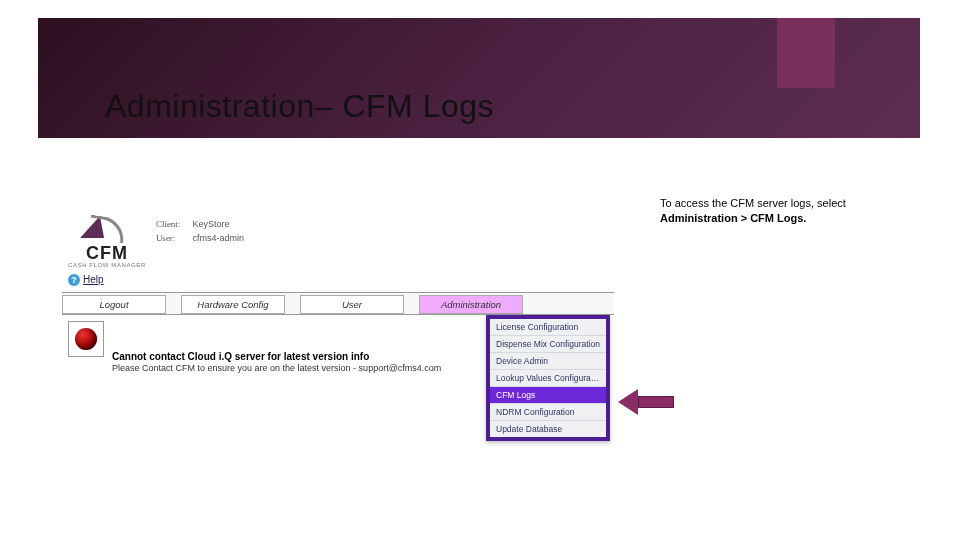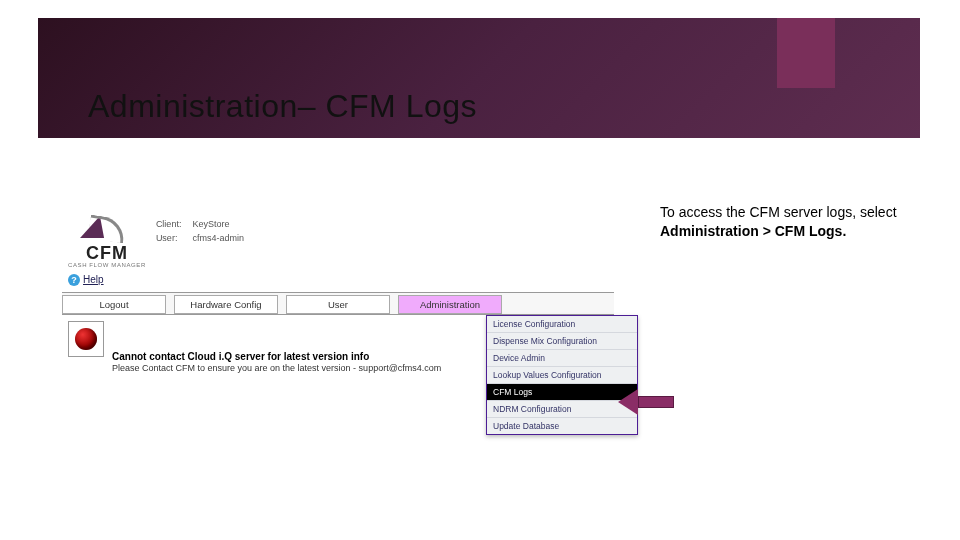--- a/index.html
+++ b/index.html
@@ -18,34 +18,33 @@
     background: linear-gradient(135deg, #2d1020 0%, #4a2140 50%, #5e2d50 100%);
   }
   .tab-accent {
     position: absolute;
     right: 85px; top: 0;
     width: 58px; height: 70px;
     background: #7a2f5a;
   }
   .slide-title {
     position: absolute;
-    left: 88px; top: 88px;
+    left: 105px; top: 88px;
     font-size: 32px;
     font-weight: 400;
     color: #111;
     letter-spacing: .5px;
   }
   .instruction {
     position: absolute;
     left: 660px; top: 196px;
     width: 258px;
-    font-size: 14px;
+    font-size: 11px;
     line-height: 1.35;
     color: #000;
-    margin-top: 7px;
   }
   .instruction b { font-weight: 700; }
 
   
   .app {
     position: absolute;
     left: 62px; top: 210px;
     width: 552px;
     font-size: 10px;
     color: #333;
@@ -64,34 +63,35 @@
   .logo-mark .arc {
     position:absolute; left:6px; top:3px;
     width:36px; height:24px;
     border: 3px solid #888; border-left:none; border-bottom:none;
     border-radius: 0 24px 0 0;
     transform: rotate(8deg);
   }
   .logo-text { font-weight:800; font-size:18px; letter-spacing:1px; color:#222; line-height:1; }
   .logo-sub  { font-size:6px; color:#777; letter-spacing:.6px; }
   .meta { font-size:9px; color:#555; line-height:1.5; margin-top:4px; }
-  .meta .lbl { display:inline-block; width:34px; }
+  .meta .lbl { display:inline-block; width:34px;font-family:Liberation Serif, serif; }
   .help-row { padding:2px 6px; font-size:10px; }
   .help-row a { color:#225; text-decoration:underline; }
   .help-icon {
     display:inline-block; width:12px; height:12px; border-radius:50%;
     background:#3aa0dd; color:#fff; font-size:9px; font-weight:700;
     text-align:center; line-height:12px; margin-right:3px;
   }
 
   .menubar {
-    display:flex; gap:8px; margin-top:4px;
+    display:flex; gap:15px; margin-top:4px;
     border-top:1px solid #999; border-bottom:1px solid #999;
     padding:2px 0 0 0;
     background:#f7f7f7;
+    font-style:italic;
   }
   .mbtn {
     border:1px solid #aaa; background:#fff; font-size:9.5px;
     min-width:104px; text-align:center; padding:3px 6px;
     position:relative;
   }
   .mbtn.admin { background:#f0abfc; }
 
   .body-row { display:flex; align-items:flex-start; gap:8px; padding:6px; position:relative; }
   .rec-btn {
@@ -103,30 +103,30 @@
     background: radial-gradient(circle at 35% 30%, #e33, #900 60%, #600);
     box-shadow: inset -2px -2px 4px rgba(0,0,0,.5);
   }
   .msgs { margin-top:30px; }
   .msg-main { font-size:10px; font-weight:600; color:#000; }
   .msg-sub  { font-size:9.5px; font-style:italic; color:#333; margin-top:2px; }
   .msg-sub2 { font-size:9px; color:#333; margin-top:1px; }
 
   .dropdown {
     position:absolute; left:424px; top:0px;
-    width:152px; border:1px solid #4c1d95; background:#eef0f2;
+    width:124px; border:4px solid #4c1d95; background:#eef0f2;
     box-shadow: 0 2px 4px rgba(0,0,0,.25);
   }
   .dd-item {
     font-size:8.5px; color:#336; padding:3px 6px;
     border-bottom:1px solid #d5d8de; white-space:nowrap;
     overflow:hidden; text-overflow:ellipsis;
   }
   .dd-item:last-child { border-bottom:none; }
-  .dd-item.hl { background:#000000; color:#fff; }
+  .dd-item.hl { background:#6d28d9; color:#fff; }
 
   .arrow {
     position:absolute; left:556px; top:76px;
     width:56px; height:22px;
   }
   .arrow .shaft {
     position:absolute; right:0; top:5px;
     width:36px; height:12px; background:#8a2d66;
     border:1px solid #5a1a42;
   }

